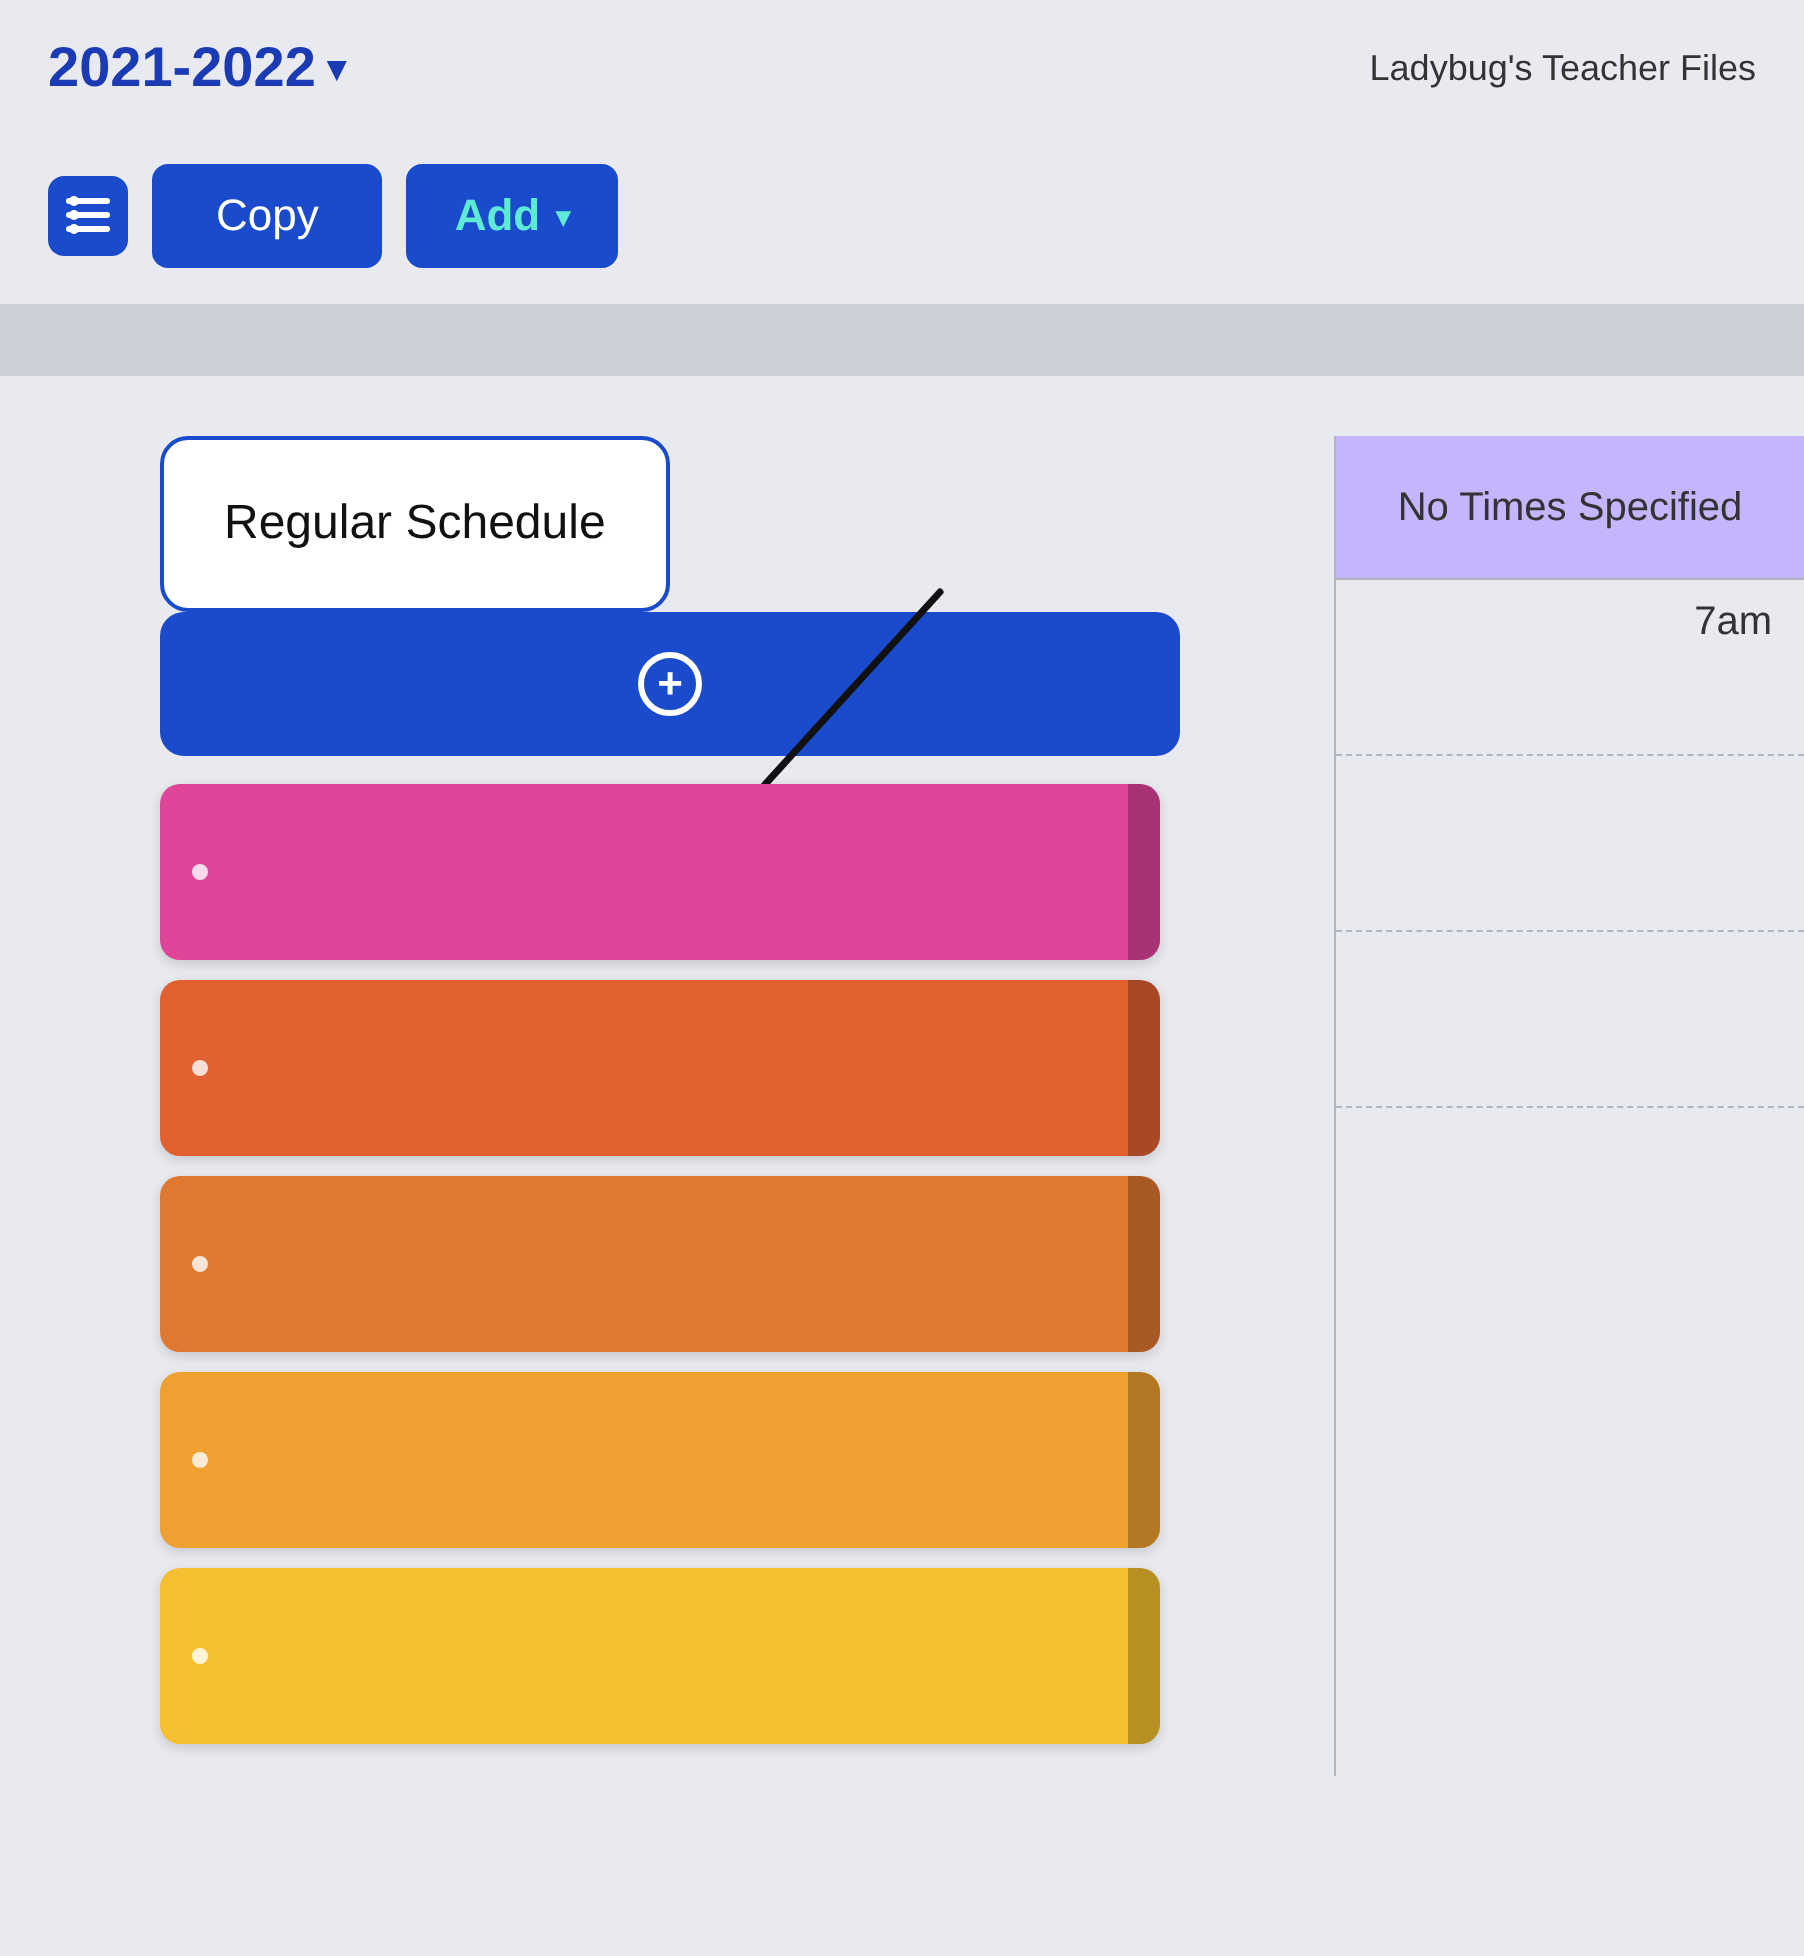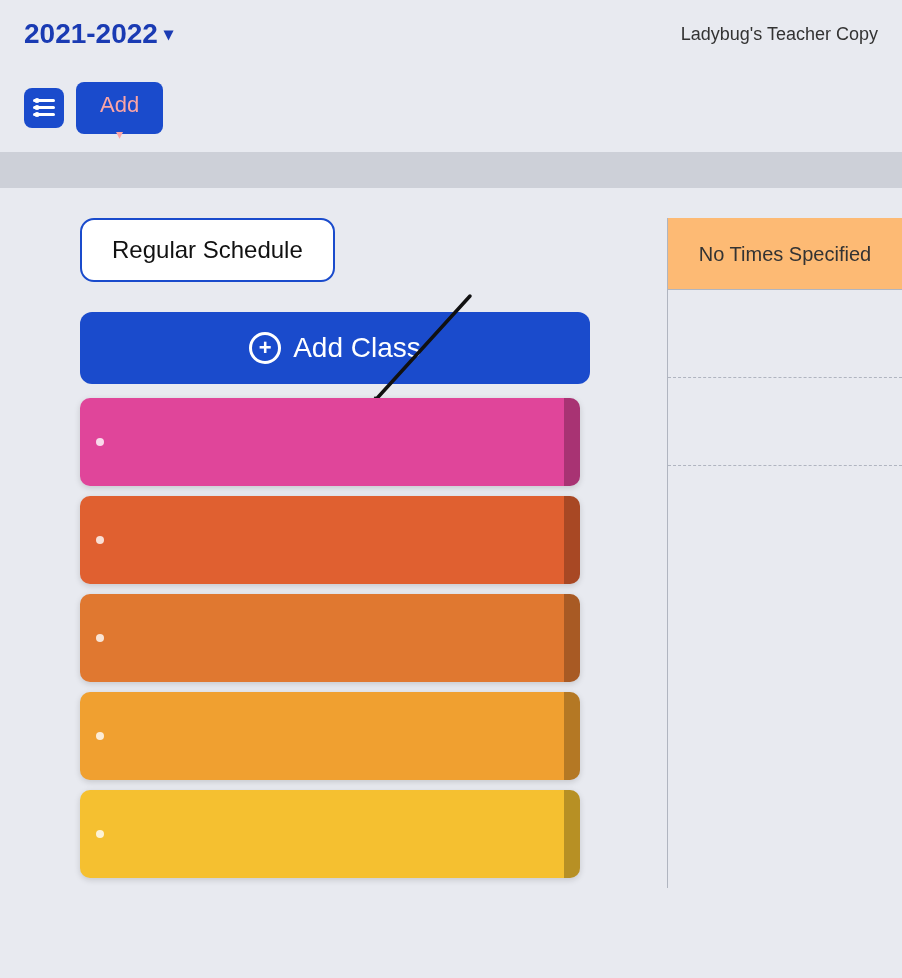--- a/index.html
+++ b/index.html
@@ -73,32 +73,31 @@
       border: none;
       border-radius: 8px;
       padding: 10px 32px;
       font-size: 22px;
       font-weight: 500;
       cursor: pointer;
       height: 52px;
     }
     .btn-add {
       background: #1a4bcc;
-      color: #fca5a5;
+      color: #5eead4;
       border: none;
       border-radius: 8px;
       padding: 10px 24px;
       font-size: 22px;
-      font-weight: 400;
+      font-weight: 700;
       cursor: pointer;
       display: flex;
       align-items: center;
       gap: 8px;
       height: 52px;
-      flex-direction: column;
     }
     .btn-add .dropdown-arrow {
       font-size: 14px;
     }
 
     
     .divider-bar {
       height: 36px;
       background: #cdd0d8;
       width: 100%;
@@ -118,26 +117,25 @@
       padding: 0 0 0 80px;
       position: relative;
     }
 
     
     .regular-schedule-btn {
       display: inline-block;
       background: white;
       border: 2.5px solid #1a4bcc;
       border-radius: 14px;
-      padding: 16px 30px;
+      padding: 28px 30px;
       font-size: 24px;
       font-weight: 500;
       color: #111;
       cursor: pointer;
-      margin-bottom: 30px;
     }
 
     
     .arrow-container {
       position: absolute;
       top: 68px;
       left: 270px;
       width: 280px;
       height: 160px;
       pointer-events: none;
@@ -217,21 +215,21 @@
     .times-column {
       width: 235px;
       border-left: 1.5px solid #b0b5c0;
       position: relative;
       flex-shrink: 0;
       margin-right: 0;
     }
 
     .no-times-header {
       height: 72px;
-      background: #fdba74;
+      background: #c4b5fd;
       display: flex;
       align-items: center;
       justify-content: center;
       text-align: center;
       font-size: 20px;
       color: #333;
       font-weight: 400;
       border-bottom: 1.5px solid #b0b5c0;
       line-height: 1.3;
     }
@@ -249,36 +247,39 @@
 
   </style>
 </head>
 <body>
 
 <div class="header">
   <div class="year-selector">
     <span>2021-2022</span>
     <span class="chevron">▾</span>
   </div>
-  <div class="teacher-name">Ladybug's Teacher Copy</div>
+  <div class="teacher-name">Ladybug's Teacher Files</div>
 </div>
 
 <div class="toolbar">
   <button class="list-icon-btn">
     <div class="list-icon">
       <svg width="22" height="20" viewBox="0 0 22 20" fill="none">
         <rect x="0" y="1" width="22" height="3" rx="1.5" fill="white"></rect>
         <rect x="0" y="8" width="22" height="3" rx="1.5" fill="white"></rect>
         <rect x="0" y="15" width="22" height="3" rx="1.5" fill="white"></rect>
         <circle cx="4" cy="2.5" r="2.5" fill="white"></circle>
         <circle cx="4" cy="9.5" r="2.5" fill="white"></circle>
         <circle cx="4" cy="16.5" r="2.5" fill="white"></circle>
       </svg>
     </div>
   </button>
+  <button class="btn-copy">
+    <span>Copy</span>
+  </button>
   <button class="btn-add">
     <span>Add</span>
     <span class="dropdown-arrow">▾</span>
   </button>
 </div>
 
 <div class="divider-bar"></div>
 
 <div class="main-content">
 
@@ -293,21 +294,20 @@
       <svg width="260" height="160" viewBox="0 0 260 160">
         <line x1="200" y1="10" x2="100" y2="120" stroke="#111" stroke-width="3.5" stroke-linecap="round"></line>
 
         <polygon points="85,140 105,110 120,130" fill="#111"></polygon>
       </svg>
     </div>
 
     
     <button class="add-class-btn">
       <div class="plus-circle">+</div>
-      <span>Add Class</span>
     </button>
 
     
     <div class="class-list">
       <div class="class-row class-pink">
         <span class="dot"></span>
         <div class="drag-handle"></div>
       </div>
       <div class="class-row class-orange-dark">
         <span class="dot"></span>
@@ -325,17 +325,20 @@
         <span class="dot"></span>
         <div class="drag-handle"></div>
       </div>
     </div>
   </div>
 
   <div class="times-column">
     <div class="no-times-header">
       <span>No Times Specified</span>
     </div>
+    <div class="time-row">
+      <span>7am</span>
+    </div>
     <div class="time-row"></div>
     <div class="time-row"></div>
   </div>
 
 </div>
 
 </body></html>

